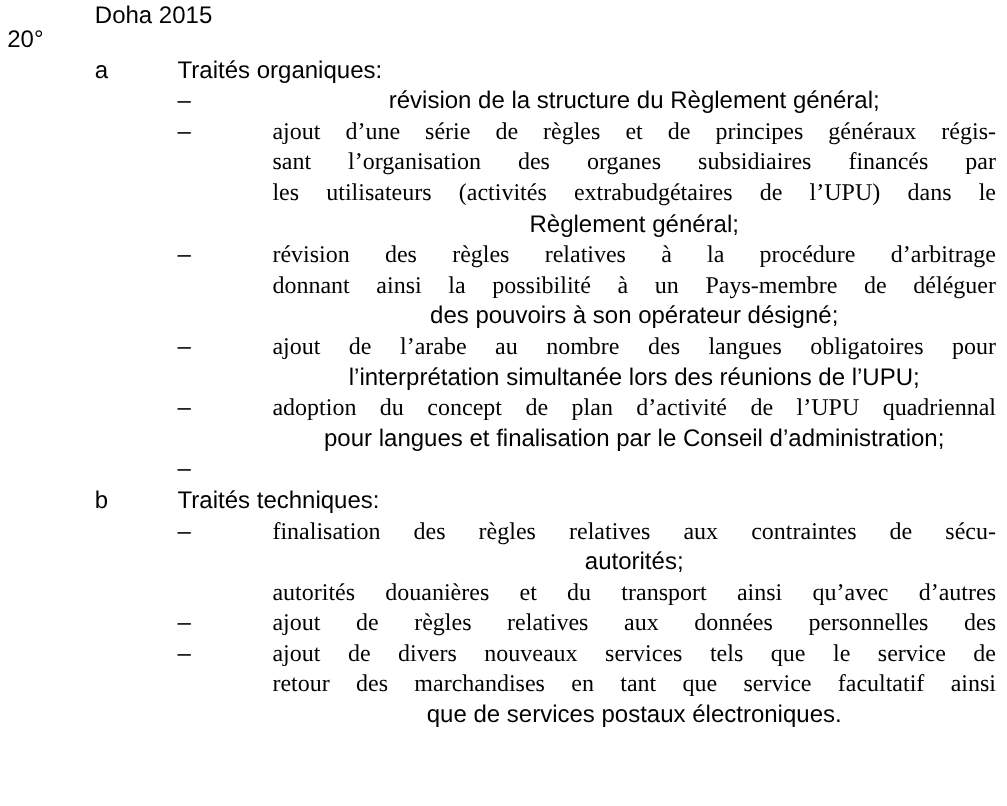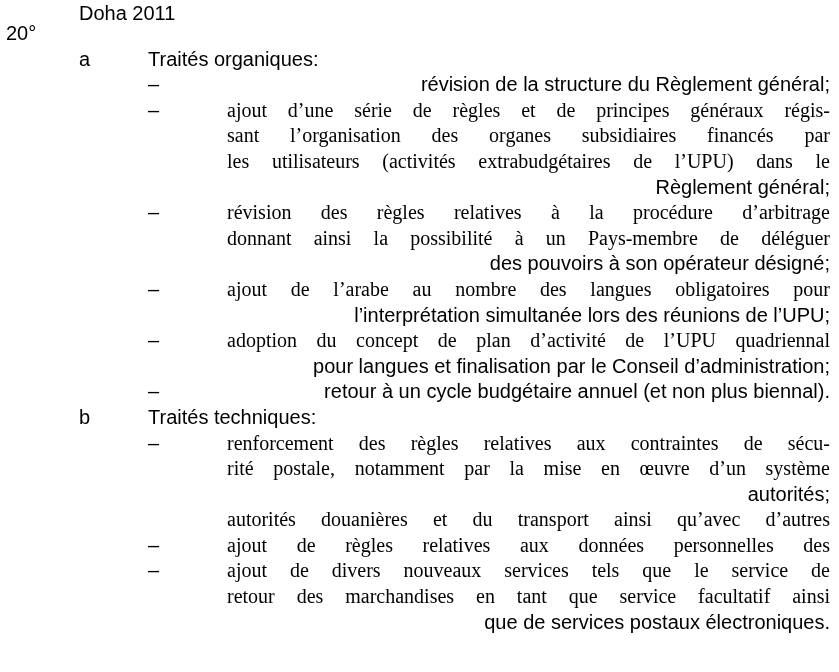--- a/index.html
+++ b/index.html
@@ -28,36 +28,36 @@
   .c-num    { flex: 0 0 73px;  width: 73px; margin-top: 20px; }
   .c-label  { flex: 0 0 69px;  width: 69px; }
   .c-marker { flex: 0 0 79px;  width: 79px; }
   .sp-1     { flex: 0 0 73px;  width: 73px; }
   .sp-12    { flex: 0 0 142px; width: 142px; }
   .txt {
     flex: 0 0 603px;
     width: 603px;
   }
   .line {
-    text-align: right;
+    text-align: center;
   }
   .line.just {
     text-align: justify;
     text-align-last: justify;
     font-family: Liberation Serif, serif;
   }
 </style>
 </head>
 <body>
 
 <div class="doc">
 
   <div class="row">
     <div class="c-num">20°</div>
-    <div>Doha 2011</div>
+    <div>Doha 2015</div>
   </div>
 
   <div class="row">
     <div class="sp-1"></div>
     <div class="c-label">a</div>
     <div>Traités organiques:</div>
   </div>
 
   <div class="row">
     <div class="sp-12"></div>
@@ -102,37 +102,33 @@
     <div class="c-marker">–</div>
     <div class="txt">
       <div class="line just">adoption du concept de plan d’activité de l’UPU quadriennal</div>
       <div class="line">pour langues et finalisation par le Conseil d’administration;</div>
     </div>
   </div>
 
   <div class="row">
     <div class="sp-12"></div>
     <div class="c-marker">–</div>
-    <div class="txt">
-      <div class="line">retour à un cycle budgétaire annuel (et non plus biennal).</div>
-    </div>
   </div>
 
   <div class="row">
     <div class="sp-1"></div>
     <div class="c-label">b</div>
     <div>Traités techniques:</div>
   </div>
 
   <div class="row">
     <div class="sp-12"></div>
     <div class="c-marker">–</div>
     <div class="txt">
-      <div class="line just">renforcement des règles relatives aux contraintes de sécu-</div>
-      <div class="line just">rité postale, notamment par la mise en œuvre d’un système</div>
+      <div class="line just">finalisation des règles relatives aux contraintes de sécu-</div>
       <div class="line">autorités;</div>
       <div class="line just">autorités douanières et du transport ainsi qu’avec d’autres</div>
     </div>
   </div>
 
   <div class="row">
     <div class="sp-12"></div>
     <div class="c-marker">–</div>
     <div class="txt">
       <div class="line just">ajout de règles relatives aux données personnelles des</div>

